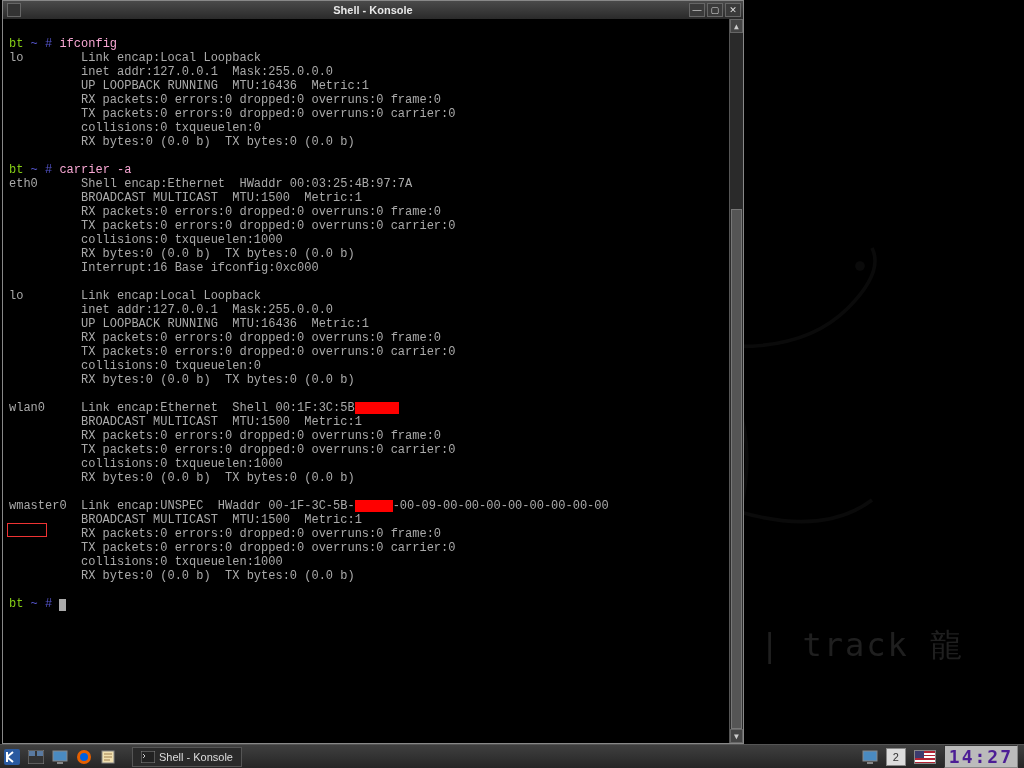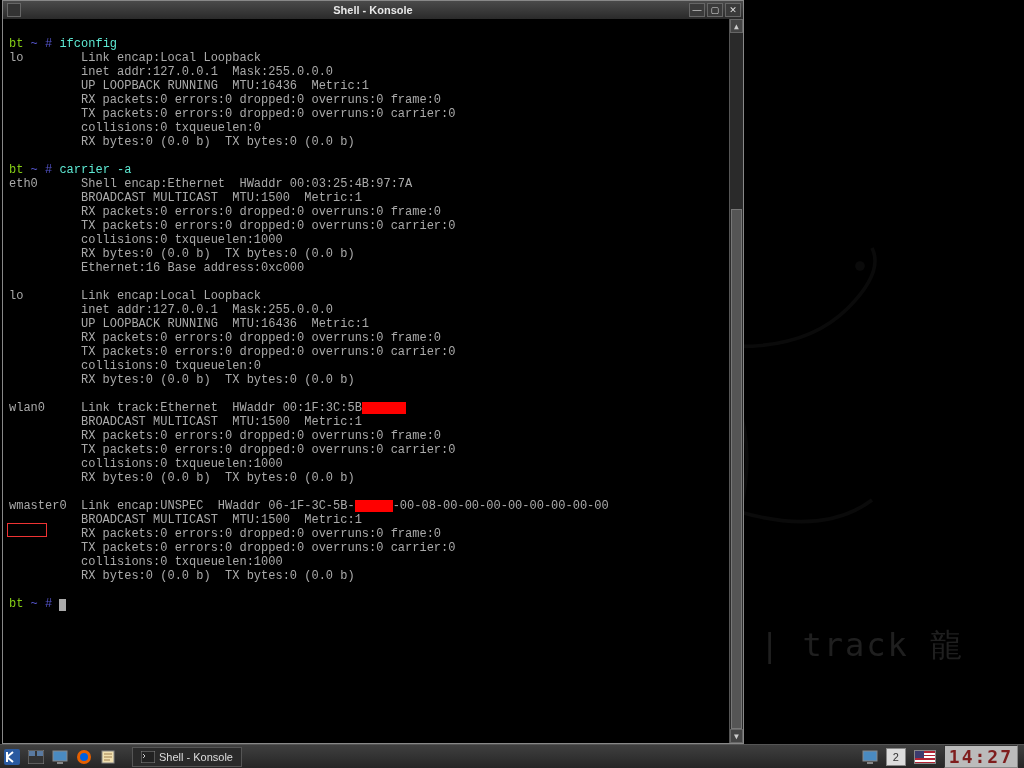--- a/index.html
+++ b/index.html
@@ -91,21 +91,21 @@
   font-family: "Courier New", monospace;
   font-size: 12px;
   line-height: 14px;
   white-space: pre;
   height: calc(100% - 18px);
   overflow: hidden;
   position: relative;
 }
 .prompt-bt { color: #84cc16; }
 .prompt-tilde { color: #55c; }
-.cmd { color: #5eead4; }
+.cmd { color: #f9a8d4; }
 .redact {
   display: inline-block;
   background: #f00;
   height: 12px;
   vertical-align: middle;
 }
 .redact.w44 { width: 44px; }
 .redact.w38 { width: 38px; }
 .highlight-box {
   position: absolute;
@@ -147,21 +147,21 @@
   height: 20px;
   display: flex;
   align-items: center;
   gap: 4px;
 }
 .tb-right { margin-left: auto; display: flex; align-items: center; }
 .tb-clock {
   font-size: 18px;
   font-weight: bold;
   font-family: monospace;
-  color: #7f1d1d;
+  color: #4c1d95;
   background: #bbb;
   padding: 0 4px;
   margin: 0 6px 0 4px;
   border: 1px inset #888;
   letter-spacing: 2px;
 }
 .tb-desktop-num {
   width: 20px;
   height: 18px;
   background: #ddd;
@@ -255,38 +255,38 @@
 <span>          collisions:0 txqueuelen:0</span>
 <span>          RX bytes:0 (0.0 b)  TX bytes:0 (0.0 b)</span>
 
 <span class="prompt-bt">bt</span><span class="prompt-tilde"> ~ # </span><span class="cmd">carrier -a</span>
 <span>eth0      Shell encap:Ethernet  HWaddr 00:03:25:4B:97:7A</span>
 <span>          BROADCAST MULTICAST  MTU:1500  Metric:1</span>
 <span>          RX packets:0 errors:0 dropped:0 overruns:0 frame:0</span>
 <span>          TX packets:0 errors:0 dropped:0 overruns:0 carrier:0</span>
 <span>          collisions:0 txqueuelen:1000</span>
 <span>          RX bytes:0 (0.0 b)  TX bytes:0 (0.0 b)</span>
-<span>          Ethernet:16 Base address:0xc000</span>
+<span>          Interrupt:16 Base ifconfig:0xc000</span>
 
 <span>lo        Link encap:Local Loopback</span>
 <span>          inet addr:127.0.0.1  Mask:255.0.0.0</span>
 <span>          UP LOOPBACK RUNNING  MTU:16436  Metric:1</span>
 <span>          RX packets:0 errors:0 dropped:0 overruns:0 frame:0</span>
 <span>          TX packets:0 errors:0 dropped:0 overruns:0 carrier:0</span>
 <span>          collisions:0 txqueuelen:0</span>
 <span>          RX bytes:0 (0.0 b)  TX bytes:0 (0.0 b)</span>
 
-<span>wlan0     Link track:Ethernet  HWaddr 00:1F:3C:5B</span><span class="redact w44"></span>
+<span>wlan0     Link encap:Ethernet  Shell 00:1F:3C:5B</span><span class="redact w44"></span>
 <span>          BROADCAST MULTICAST  MTU:1500  Metric:1</span>
 <span>          RX packets:0 errors:0 dropped:0 overruns:0 frame:0</span>
 <span>          TX packets:0 errors:0 dropped:0 overruns:0 carrier:0</span>
 <span>          collisions:0 txqueuelen:1000</span>
 <span>          RX bytes:0 (0.0 b)  TX bytes:0 (0.0 b)</span>
 
-<span>wmaster0  Link encap:UNSPEC  HWaddr 06-1F-3C-5B-</span><span class="redact w38"></span><span>-00-08-00-00-00-00-00-00-00-00</span>
+<span>wmaster0  Link encap:UNSPEC  HWaddr 00-1F-3C-5B-</span><span class="redact w38"></span><span>-00-09-00-00-00-00-00-00-00-00</span>
 <span>          BROADCAST MULTICAST  MTU:1500  Metric:1</span>
 <span>          RX packets:0 errors:0 dropped:0 overruns:0 frame:0</span>
 <span>          TX packets:0 errors:0 dropped:0 overruns:0 carrier:0</span>
 <span>          collisions:0 txqueuelen:1000</span>
 <span>          RX bytes:0 (0.0 b)  TX bytes:0 (0.0 b)</span>
 
 <span class="prompt-bt">bt</span><span class="prompt-tilde"> ~ # </span><span class="cursor-block"></span>
 <div class="highlight-box" style="left:4px; top:504px; width:40px; height:14px;"></div>
   </div>
   <div class="scrollbar">

